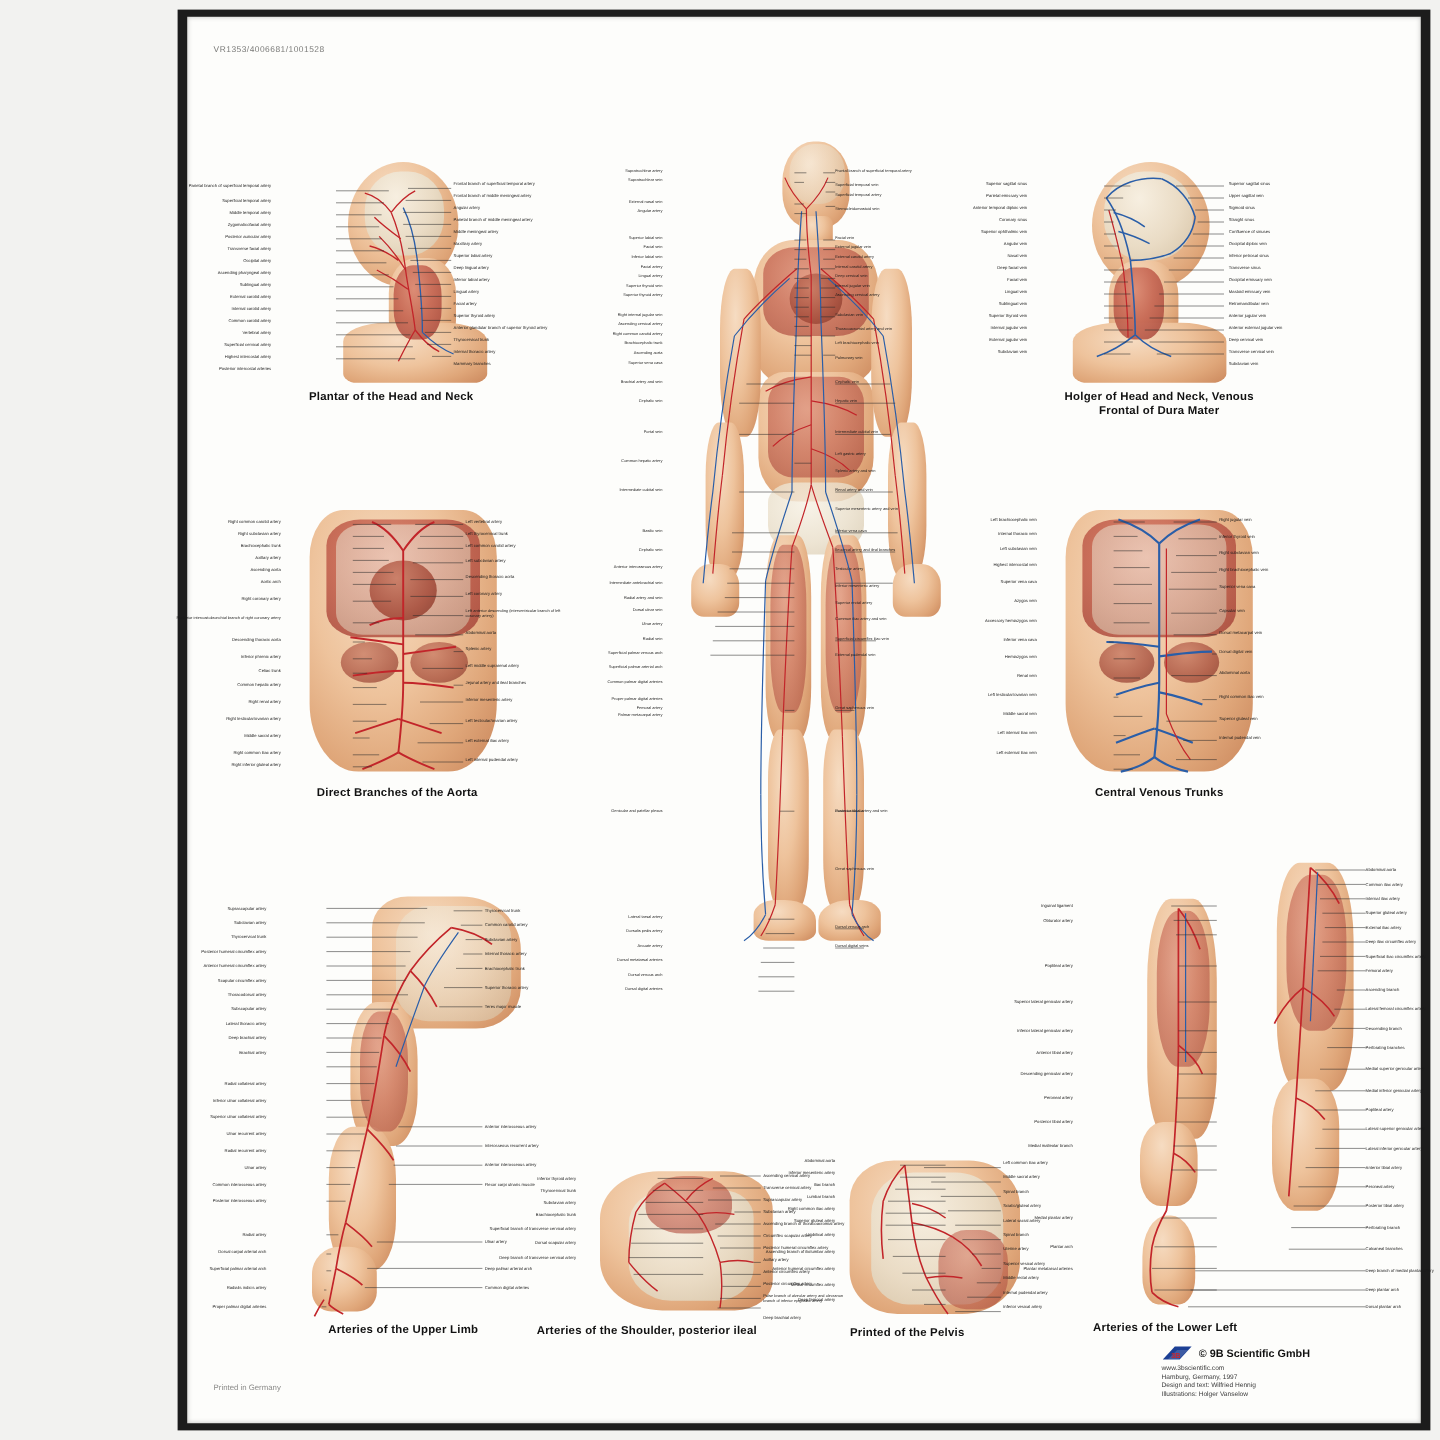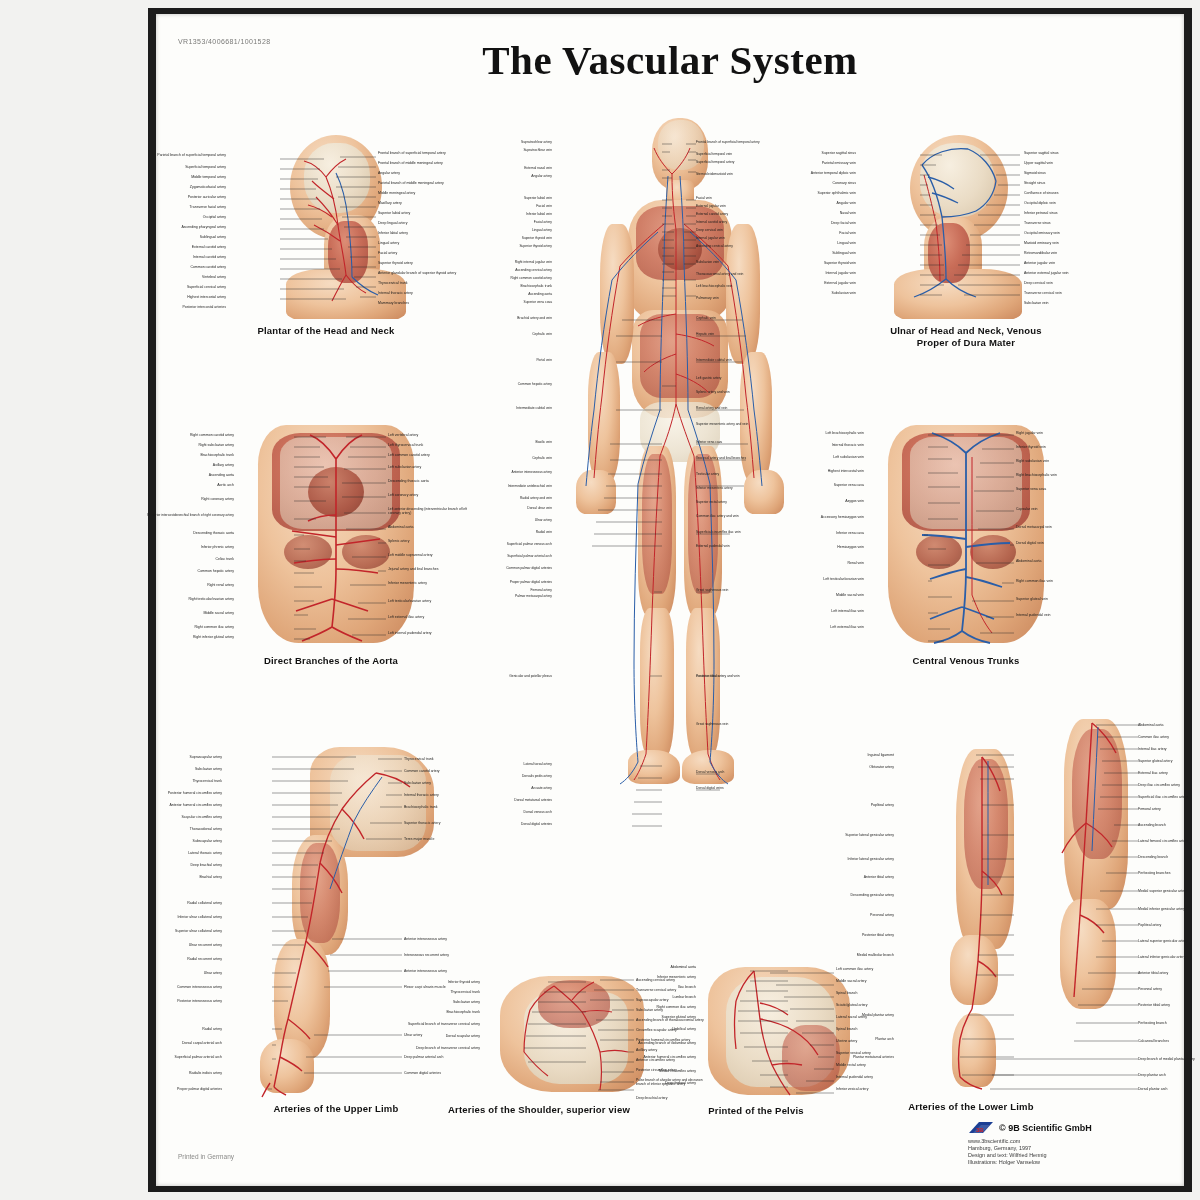--- a/index.html
+++ b/index.html
@@ -52,21 +52,20 @@
   .logo3b{width:26px;height:14px;position:relative;flex:0 0 auto;}
 </style>
 </head>
 <body>
 
 <div id="poster">
   <div class="frame"></div>
   <div class="sheet">
 
     <div class="catalog">VR1353/4006681/1001528</div>
-    <div class="title">The Vascular System</div>
     <div class="printed">Printed in Germany</div>
 
     <div class="panel" style="left:20px;top:115px;width:300px;height:215px;">
       <div class="art" style="left:52px;top:0;width:200px;height:190px;">
         <div class="skin" style="left:62px;top:6px;width:92px;height:104px;"></div>
         <div class="skin" style="left:96px;top:86px;width:56px;height:74px;border-radius:40% 40% 30% 30%;"></div>
         <div class="skin" style="left:58px;top:140px;width:120px;height:52px;border-radius:30% 30% 18% 18%;"></div>
         <div class="bone" style="left:76px;top:14px;width:66px;height:70px;"></div>
         <div class="muscle" style="left:100px;top:92px;width:40px;height:62px;border-radius:40%;"></div>
         <svg width="200" height="190" viewBox="0 0 200 190">
@@ -211,22 +210,22 @@
               <path d="M162 106 H112"></path>
             <path d="M162 116 H108"></path>
               <path d="M162 126 H104"></path>
               <path d="M162 136 H100"></path>
             <path d="M162 146 H96"></path>
               <path d="M162 156 H100"></path>
               <path d="M162 166 H106"></path>
           </g>
         </svg>
       </div>
-      <div class="cap" style="top:196px;">Ulnar of Head and Neck, Venous</div>
-      <div class="cap" style="top:208px;">Proper of Dura Mater</div>
+      <div class="cap" style="top:196px;">Holger of Head and Neck, Venous</div>
+      <div class="cap" style="top:208px;">Frontal of Dura Mater</div>
 
       <div>
         <div class="lbl r" style="left:60px;top:22px;">Superior sagittal sinus</div>
         <div class="lbl r" style="left:60px;top:32px;">Parietal emissary vein</div>
         <div class="lbl r" style="left:60px;top:42px;">Anterior temporal diploic vein</div>
         <div class="lbl r" style="left:60px;top:52px;">Coronary sinus</div>
         <div class="lbl r" style="left:60px;top:62px;">Superior ophthalmic vein</div>
         <div class="lbl r" style="left:60px;top:72px;">Angular vein</div>
         <div class="lbl r" style="left:60px;top:82px;">Nasal vein</div>
         <div class="lbl r" style="left:60px;top:92px;">Deep facial vein</div>
@@ -600,21 +599,21 @@
               <path d="M152 60 H116"></path>
             <path d="M152 70 H118"></path>
               <path d="M152 82 H146"></path>
               <path d="M152 92 H120"></path>
             <path d="M152 102 H120"></path>
               <path d="M152 112 H118"></path>
               <path d="M152 120 H116"></path>
           </g>
         </svg>
       </div>
-      <div class="cap" style="top:140px;">Arteries of the Shoulder, superior view</div>
+      <div class="cap" style="top:140px;">Arteries of the Shoulder, posterior ileal</div>
 
       <div>
         <div class="lbl r" style="left:106px;top:16px;">Inferior thyroid artery</div>
         <div class="lbl r" style="left:106px;top:26px;">Thyrocervical trunk</div>
         <div class="lbl r" style="left:106px;top:36px;">Subclavian artery</div>
         <div class="lbl r" style="left:106px;top:46px;">Brachiocephalic trunk</div>
         <div class="lbl r" style="left:106px;top:58px;">Superficial branch of transverse cervical artery</div>
         <div class="lbl r" style="left:106px;top:70px;">Dorsal scapular artery</div>
         <div class="lbl r" style="left:106px;top:82px;">Deep branch of transverse cervical artery</div>
       </div>
@@ -777,21 +776,21 @@
             <path d="M242 280 H186"></path>
               <path d="M242 296 H182"></path>
               <path d="M242 314 H180"></path>
             <path d="M242 332 H178"></path>
               <path d="M242 350 H100"></path>
               <path d="M242 366 H96"></path>
             <path d="M242 380 H94"></path>
           </g>
         </svg>
       </div>
-      <div class="cap" style="top:392px;">Arteries of the Lower Limb</div>
+      <div class="cap" style="top:392px;">Arteries of the Lower Left</div>
 
       <div>
         <div class="lbl r" style="left:118px;top:44px;">Inguinal ligament</div>
         <div class="lbl r" style="left:118px;top:56px;">Obturator artery</div>
         <div class="lbl r" style="left:118px;top:94px;">Popliteal artery</div>
         <div class="lbl r" style="left:118px;top:124px;">Superior lateral genicular artery</div>
         <div class="lbl r" style="left:118px;top:148px;">Inferior lateral genicular artery</div>
         <div class="lbl r" style="left:118px;top:166px;">Anterior tibial artery</div>
         <div class="lbl r" style="left:118px;top:184px;">Descending genicular artery</div>
         <div class="lbl r" style="left:118px;top:204px;">Peroneal artery</div>

